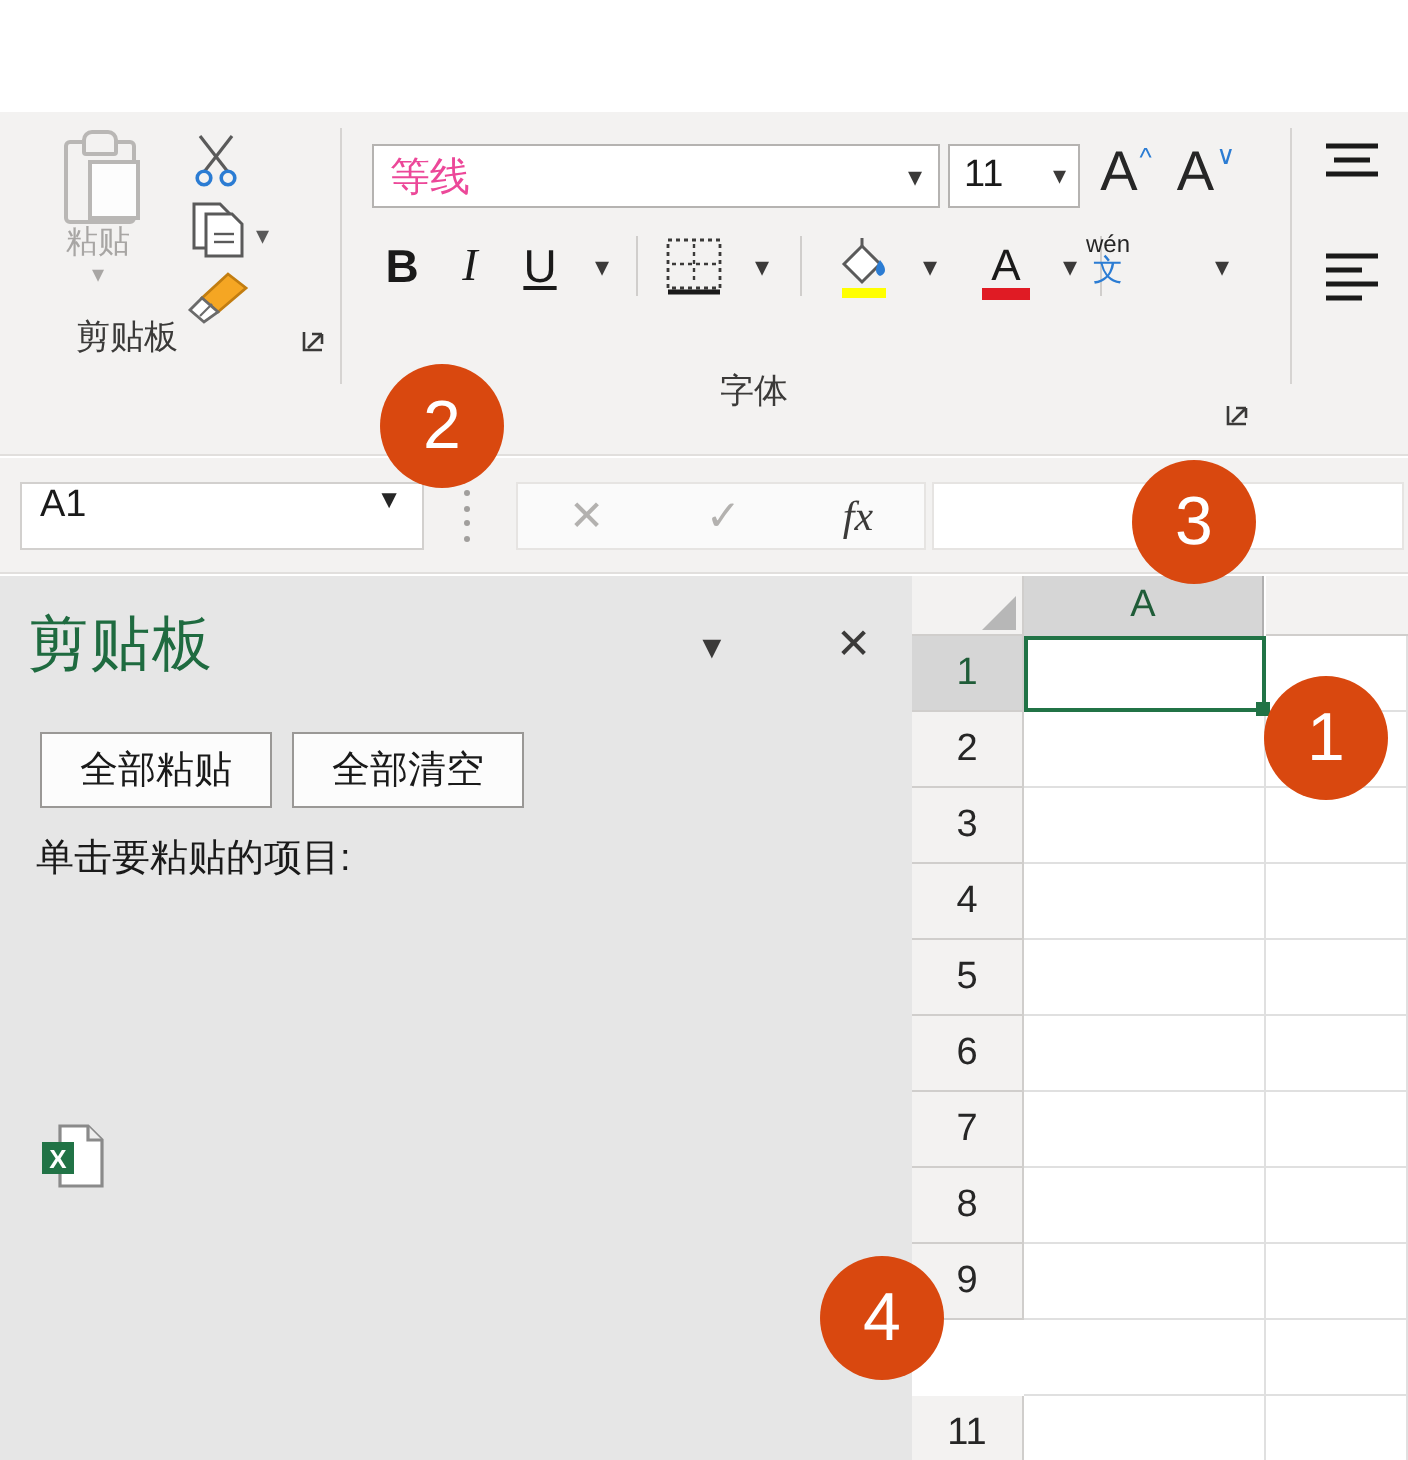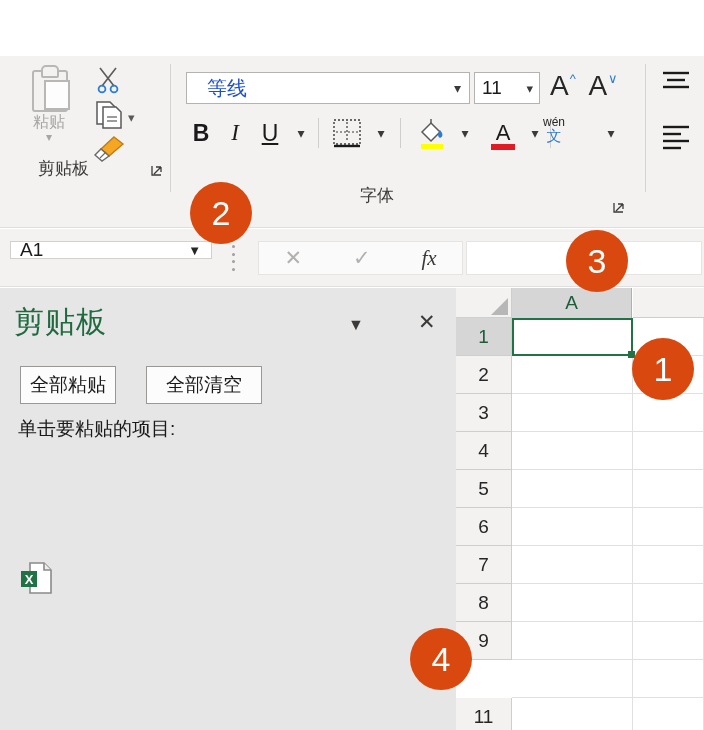--- a/index.html
+++ b/index.html
@@ -78,21 +78,21 @@
   .dlg-highlight{
     position:absolute;border:3px solid #d9480f;border-radius:4px;
   }
 
   
   .fontname-box{
     position:absolute;left:186px;top:16px;width:284px;height:32px;
     background:#fff;border:1px solid #b5b3b1;box-sizing:border-box;
     display:flex;align-items:center;
   }
-  .fontname-text{font-size:20px;color:#1d4ed8;padding-left:20px;flex:1;}
+  .fontname-text{font-size:20px;color:#ec4899;padding-left:8px;flex:1;}
   .fontname-caret{font-size:14px;color:#3b3a39;padding-right:8px;}
   .fontsize-box{
     position:absolute;left:474px;top:16px;width:66px;height:32px;
     background:#fff;border:1px solid #b5b3b1;box-sizing:border-box;
     display:flex;align-items:center;
   }
   .fontsize-text{font-size:19px;color:#1a1a1a;padding-left:7px;flex:1;}
   .fontsize-caret{font-size:13px;color:#3b3a39;padding-right:6px;}
   .grow-font,.shrink-font{
     position:absolute;top:12px;width:34px;height:36px;
@@ -132,23 +132,23 @@
   .align-grp{position:absolute;left:660px;top:12px;}
   .align-ico{width:32px;height:26px;margin-bottom:26px;}
 
   
   .fbar{
     position:absolute;left:0;top:229px;width:704px;height:58px;
     background:#f3f2f1;box-sizing:border-box;
     border-bottom:1px solid #e1dfdd;
   }
   .namebox{
-    position:absolute;left:10px;top:12px;width:202px;height:18px;
+    position:absolute;left:10px;top:12px;width:202px;height:34px;
     background:#fff;border:1px solid #d2d0ce;box-sizing:border-box;
-    display:flex;align-items:center;
+    display:flex;
   }
   .namebox-text{font-size:19px;color:#1a1a1a;padding-left:9px;flex:1;}
   .namebox-caret{font-size:13px;color:#262626;padding-right:10px;}
   .dots{
     position:absolute;left:230px;top:16px;width:6px;height:26px;
     display:flex;flex-direction:column;justify-content:space-between;align-items:center;
   }
   .dots i{width:3px;height:3px;background:#a19f9d;border-radius:50%;display:block;}
   .fxgroup{
     position:absolute;left:258px;top:12px;width:205px;height:34px;
@@ -177,21 +177,21 @@
   }
   .pane-close{
     position:absolute;left:418px;top:22px;font-size:21px;color:#3b3a39;
   }
   .pane-btn{
     position:absolute;top:78px;height:38px;
     background:#fcfcfc;border:1px solid #9a9896;box-sizing:border-box;
     font-size:19px;color:#1a1a1a;
     display:flex;align-items:center;justify-content:center;
   }
-  .btn-paste-all{left:20px;width:96px;font-family:Liberation Mono, monospace;}
+  .btn-paste-all{left:20px;width:116px;font-family:Liberation Mono, monospace;}
   .btn-clear-all{left:146px;width:116px;}
   .pane-hint{
     position:absolute;left:18px;top:128px;font-size:19px;color:#1a1a1a;
   }
 
   .clip-item{
     position:absolute;left:66px;top:466px;width:338px;height:215px;
     background:#e9e9e9;border:3px solid #d9480f;border-radius:6px;
     box-sizing:border-box;padding:6px 10px 6px 14px;
   }

